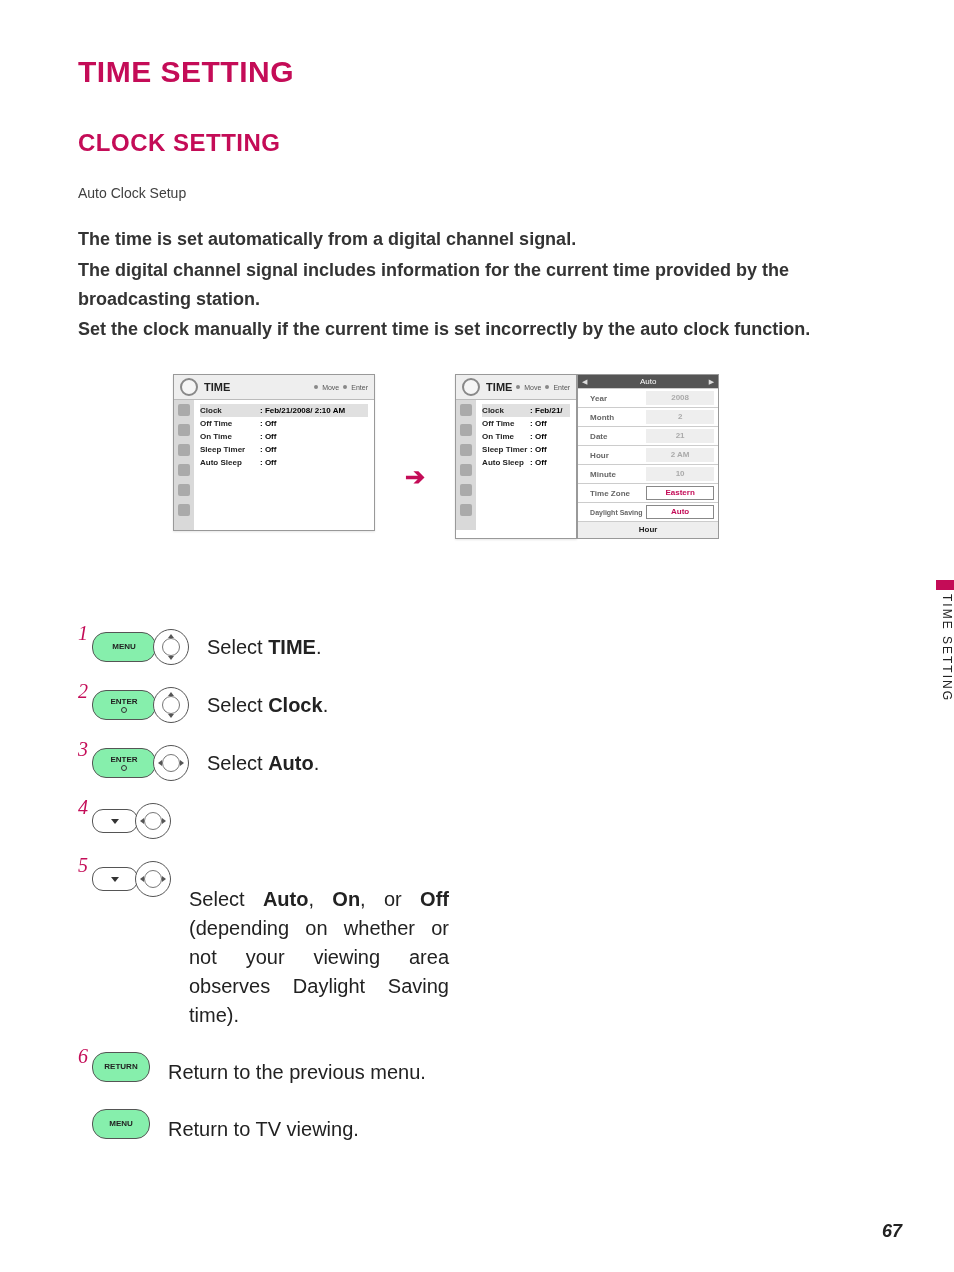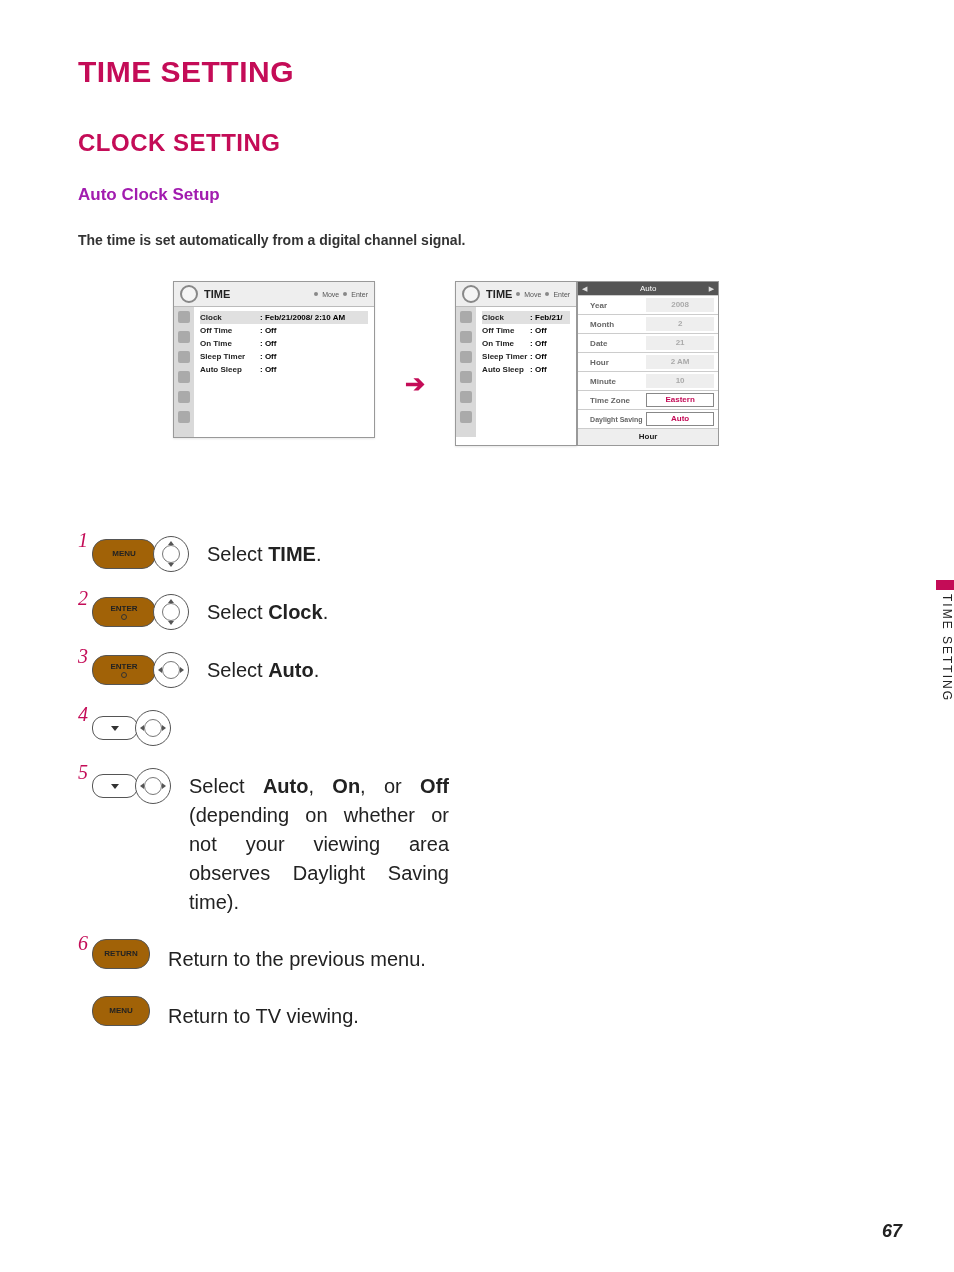--- a/index.html
+++ b/index.html
@@ -24,27 +24,27 @@
     letter-spacing: 0.5px;
   }
   h2.section-title {
     color: #c40c57;
     font-size: 24px;
     font-weight: 700;
     margin: 0 0 28px 0;
     letter-spacing: 0.5px;
   }
   h3.sub-title {
-    color: #a21caf;
-    font-size: 17px;
-    font-weight: 700;
+    color: #404040;
+    font-size: 14px;
+    font-weight: 400;
     margin: 0 0 24px 0;
   }
   p.body-text {
-    font-size: 14px;
+    font-size: 18px;
     line-height: 1.6;
     margin: 0 0 2px 0;
     font-weight: 600;
     color: #333;
   }
   
   .osd-row {
     margin-top: 30px;
     display: flex;
     align-items: flex-start;
@@ -236,21 +236,21 @@
   .remote-btn {
     height: 28px;
     min-width: 50px;
     border: 1.5px solid #555;
     border-radius: 14px;
     display: flex;
     align-items: center;
     justify-content: center;
     font-size: 8px;
     font-weight: 700;
-    background: #a16207;
+    background: #86efac;
     padding: 0 6px;
     flex-direction:column;
     line-height:1.1;
   }
   .remote-btn.small { min-width:44px;}
   .remote-btn .circ { width:4px;height:4px;border:1px solid #333;border-radius:50%;}
   .nav-circle {
     width: 34px; height: 34px;
     border: 1.5px solid #555;
     border-radius: 50%;
@@ -290,20 +290,22 @@
 </style>
 </head>
 <body>
 
 <div class="page">
   <h1 class="main-title">TIME SETTING</h1>
   <h2 class="section-title">CLOCK SETTING</h2>
   <h3 class="sub-title">Auto Clock Setup</h3>
 
   <p class="body-text">The time is set automatically from a digital channel signal.</p>
+  <p class="body-text">The digital channel signal includes information for the current time provided by the broadcasting station.</p>
+  <p class="body-text">Set the clock manually if the current time is set incorrectly by the auto clock function.</p>
 
   <div class="osd-row">
 
     <div class="osd">
       <div class="osd-header">
         <span class="clock-icon"></span>
         <span>TIME</span>
         <span class="hint">
           <span class="dot"></span>
             <span>Move</span>
@@ -478,21 +480,21 @@
     </div>
 
     <div class="step">
       <span class="step-num">5</span>
       <div class="btn-group">
         <span class="down-oval"></span>
         <span class="nav-circle lr">
             <span class="nav-inner"></span>
           </span>
       </div>
-      <div class="step-text" style="text-align:justify;">
+      <div class="step-text" style="text-align:justify;margin-top:20px;">
         <span>Select </span><b>Auto</b><span>, </span><b>On</b><span>, or </span><b>Off</b><span> (depending on whether or not your viewing area observes Daylight Saving time).</span>
       </div>
     </div>
 
     <div class="step">
       <span class="step-num">6</span>
       <div class="btn-group">
         <span class="remote-btn small">RETURN</span>
       </div>
       <div class="step-text" style="padding-top:6px;">Return to the previous menu.</div>

